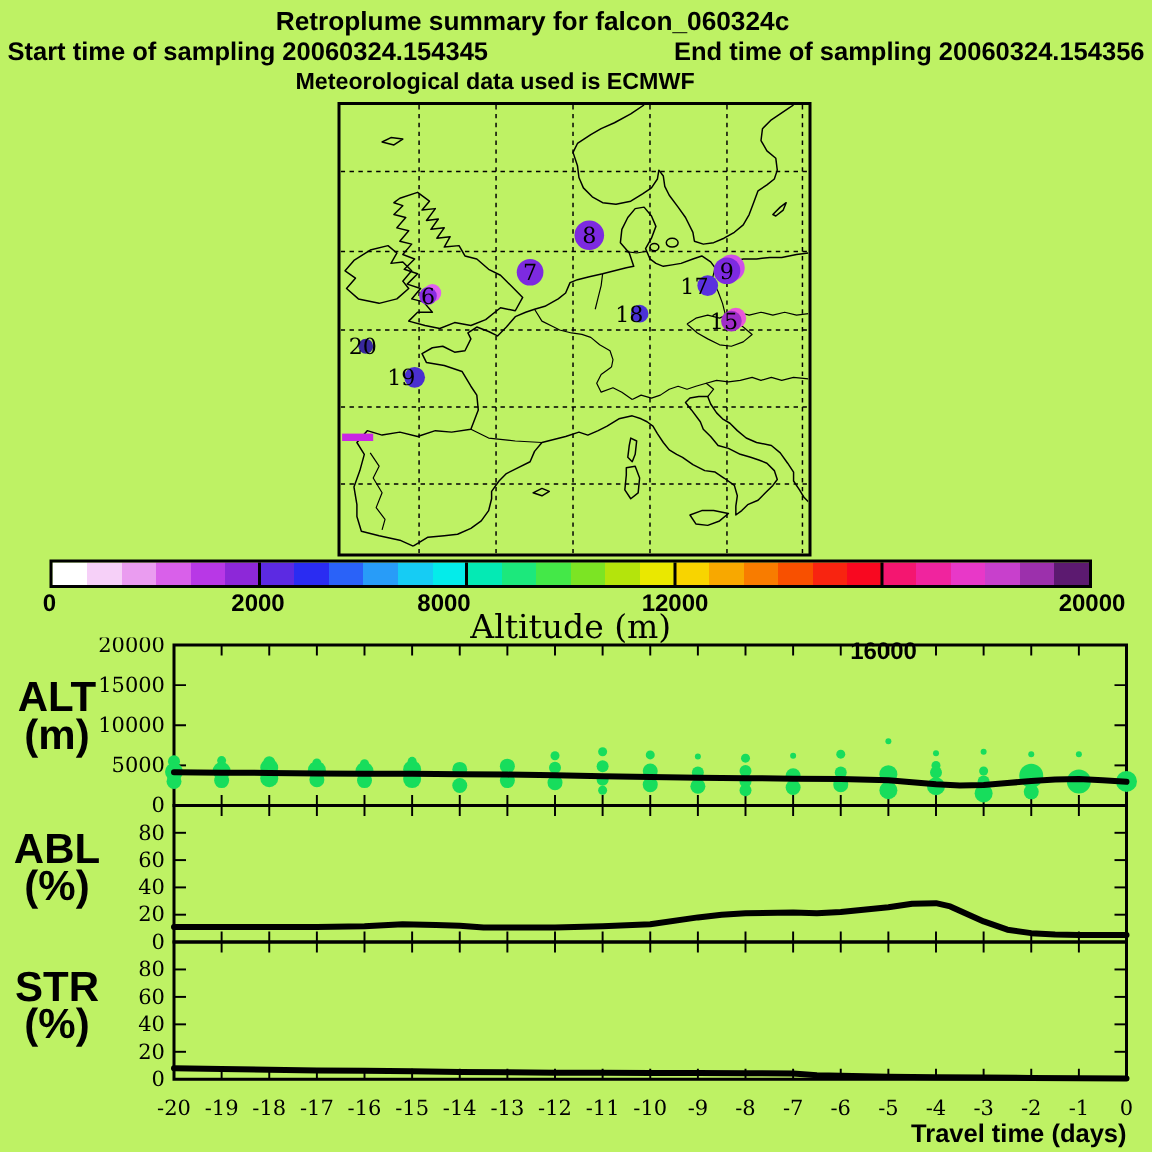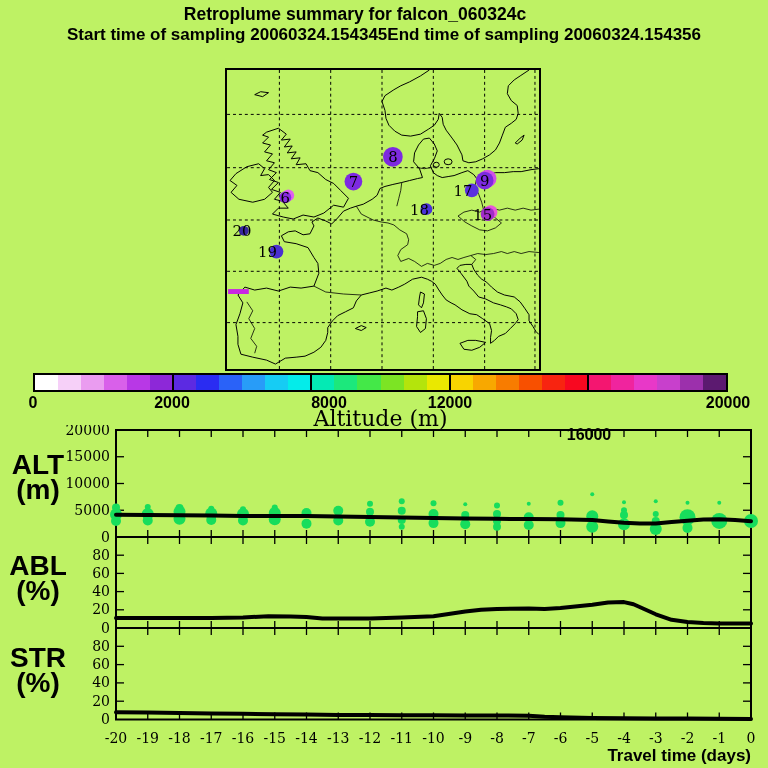--- a/index.html
+++ b/index.html
@@ -1,21 +1,21 @@
 <!DOCTYPE html>
 <html><head>
 <meta charset="utf-8">
 <style>
   html,body{margin:0;padding:0;background:#fff;}
   .page{position:relative;width:768px;height:768px;background:#bef264;color:#000;
         font-family:"Liberation Sans",sans-serif;overflow:hidden;}
   .t1{position:absolute;top:4px;left:0;right:58px;text-align:center;
       font-size:17.5px;font-weight:bold;white-space:nowrap;}
   .t2{position:absolute;top:25px;left:5px;right:5px;display:flex;
-      justify-content:center;font-size:17px;font-weight:bold;white-space:nowrap;}
+      justify-content:space-between;font-size:17px;font-weight:bold;white-space:nowrap;}
   .t3{position:absolute;top:46px;left:0;right:108px;text-align:center;
       font-size:15.5px;font-weight:bold;}
   .map{position:absolute;left:225px;top:68px;width:316px;height:303px;
        border:2px solid #000;box-sizing:border-box;overflow:hidden;}
   .map svg{display:block;}
   .cbar-wrap{position:absolute;left:33px;top:373px;width:695px;height:50px;}
   .cbar{position:absolute;left:0;top:0;width:695px;height:19px;
         border:2px solid #000;box-sizing:border-box;}
   .cbar .div{position:absolute;top:0;width:2px;height:100%;background:#000;}
   .cbar-lab{position:absolute;top:21px;transform:translateX(-50%);
@@ -32,20 +32,21 @@
 </head>
 <body>
 
 <div class="page">
 
   <div class="t1">Retroplume summary for falcon_060324c</div>
   <div class="t2">
     <span>Start time of sampling 20060324.154345</span>
     <span>End time of sampling 20060324.154356</span>
   </div>
+  <div class="t3">Meteorological data used is ECMWF</div>
 
   <div class="map">
     <svg id="map-svg" width="312" height="299" viewBox="0 0 316 303">
       <g stroke="#000" stroke-width="1" stroke-dasharray="3 3">
         <line x1="53" y1="0" x2="53" y2="303"></line>
           <line x1="105" y1="0" x2="105" y2="303"></line>
         <line x1="157" y1="0" x2="157" y2="303"></line>
           <line x1="209" y1="0" x2="209" y2="303"></line>
         <line x1="261" y1="0" x2="261" y2="303"></line>
           <line x1="312" y1="0" x2="312" y2="303"></line>
@@ -113,21 +114,21 @@
   <div class="cbar-wrap">
     <div class="cbar" id="cbar" style="background-image: linear-gradient(to right, rgb(255, 255, 255) 0%, rgb(255, 255, 255) 3.33%, rgb(246, 208, 248) 3.33%, rgb(246, 208, 248) 6.67%, rgb(234, 156, 240) 6.67%, rgb(234, 156, 240) 10%, rgb(217, 96, 234) 10%, rgb(217, 96, 234) 13.33%, rgb(184, 56, 230) 13.33%, rgb(184, 56, 230) 16.67%, rgb(141, 40, 216) 16.67%, rgb(141, 40, 216) 20%, rgb(92, 42, 226) 20%, rgb(92, 42, 226) 23.33%, rgb(42, 44, 242) 23.33%, rgb(42, 44, 242) 26.67%, rgb(42, 98, 248) 26.67%, rgb(42, 98, 248) 30%, rgb(40, 156, 248) 30%, rgb(40, 156, 248) 33.33%, rgb(22, 204, 244) 33.33%, rgb(22, 204, 244) 36.67%, rgb(4, 236, 234) 36.67%, rgb(4, 236, 234) 40%, rgb(4, 234, 180) 40%, rgb(4, 234, 180) 43.33%, rgb(28, 232, 124) 43.33%, rgb(28, 232, 124) 46.67%, rgb(68, 232, 72) 46.67%, rgb(68, 232, 72) 50%, rgb(124, 228, 36) 50%, rgb(124, 228, 36) 53.33%, rgb(180, 228, 12) 53.33%, rgb(180, 228, 12) 56.67%, rgb(234, 232, 0) 56.67%, rgb(234, 232, 0) 60%, rgb(248, 212, 0) 60%, rgb(248, 212, 0) 63.33%, rgb(248, 168, 0) 63.33%, rgb(248, 168, 0) 66.67%, rgb(248, 124, 0) 66.67%, rgb(248, 124, 0) 70%, rgb(248, 80, 0) 70%, rgb(248, 80, 0) 73.33%, rgb(248, 36, 16) 73.33%, rgb(248, 36, 16) 76.67%, rgb(248, 8, 32) 76.67%, rgb(248, 8, 32) 80%, rgb(244, 22, 112) 80%, rgb(244, 22, 112) 83.33%, rgb(240, 36, 158) 83.33%, rgb(240, 36, 158) 86.67%, rgb(232, 56, 200) 86.67%, rgb(232, 56, 200) 90%, rgb(200, 64, 204) 90%, rgb(200, 64, 204) 93.33%, rgb(156, 48, 172) 93.33%, rgb(156, 48, 172) 96.67%, rgb(92, 26, 112) 96.67%, rgb(92, 26, 112) 100%);">
         <div class="div" style="left: calc(20% - 1px);"></div>
         <div class="div" style="left: calc(40% - 1px);"></div>
         <div class="div" style="left: calc(60% - 1px);"></div>
         <div class="div" style="left: calc(80% - 1px);"></div>
       </div>
     <div id="cbar-labels">
         <span class="cbar-lab" style="left: 0px;">0</span>
         <span class="cbar-lab" style="left: 139px;">2000</span>
-        <span class="cbar-lab" style="left: 296px; text-align: center;">8000</span>
+        <span class="cbar-lab" style="left: 263px; text-align: center;">8000</span>
         <span class="cbar-lab" style="left: 417px;">12000</span>
         <span class="cbar-lab" style="left: 556px; margin-top: 32px;">16000</span>
         <span class="cbar-lab" style="left: 695px;">20000</span>
       </div>
     <div class="cbar-title">Altitude (m)</div>
   </div>
 
   <div class="panel-label" style="top:452px">
     <div>ALT</div>
     <div>(m)</div>

